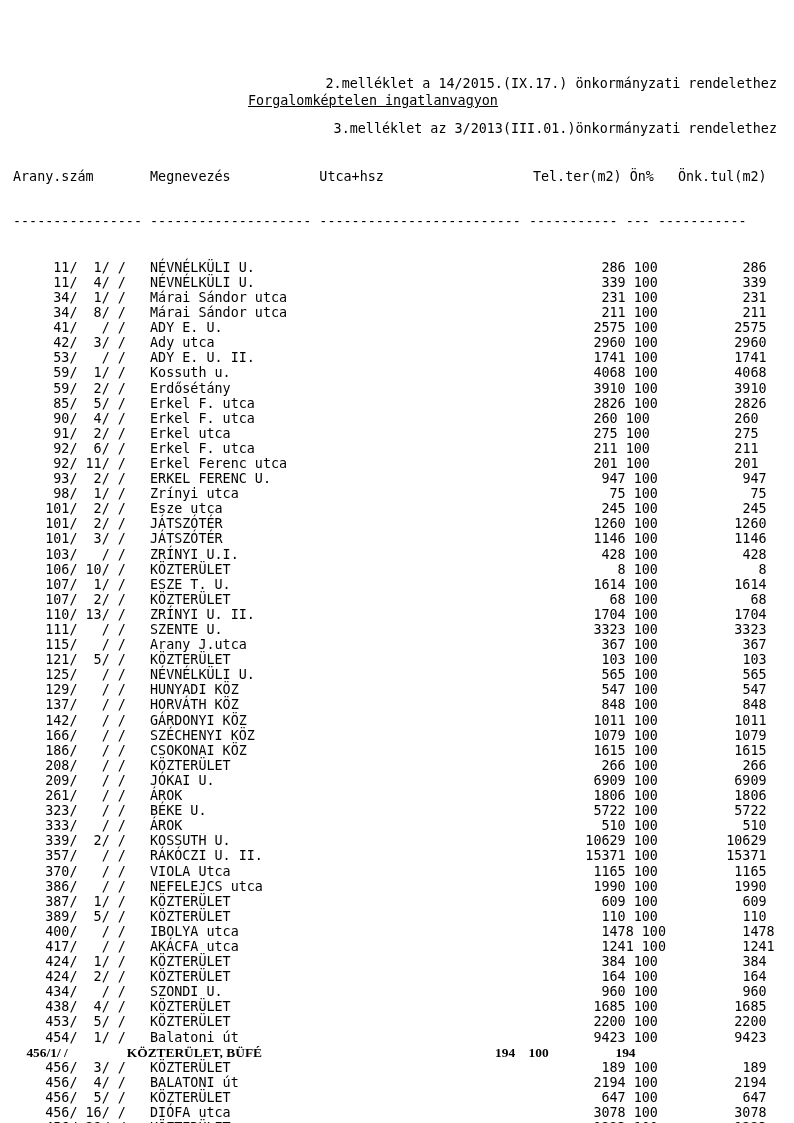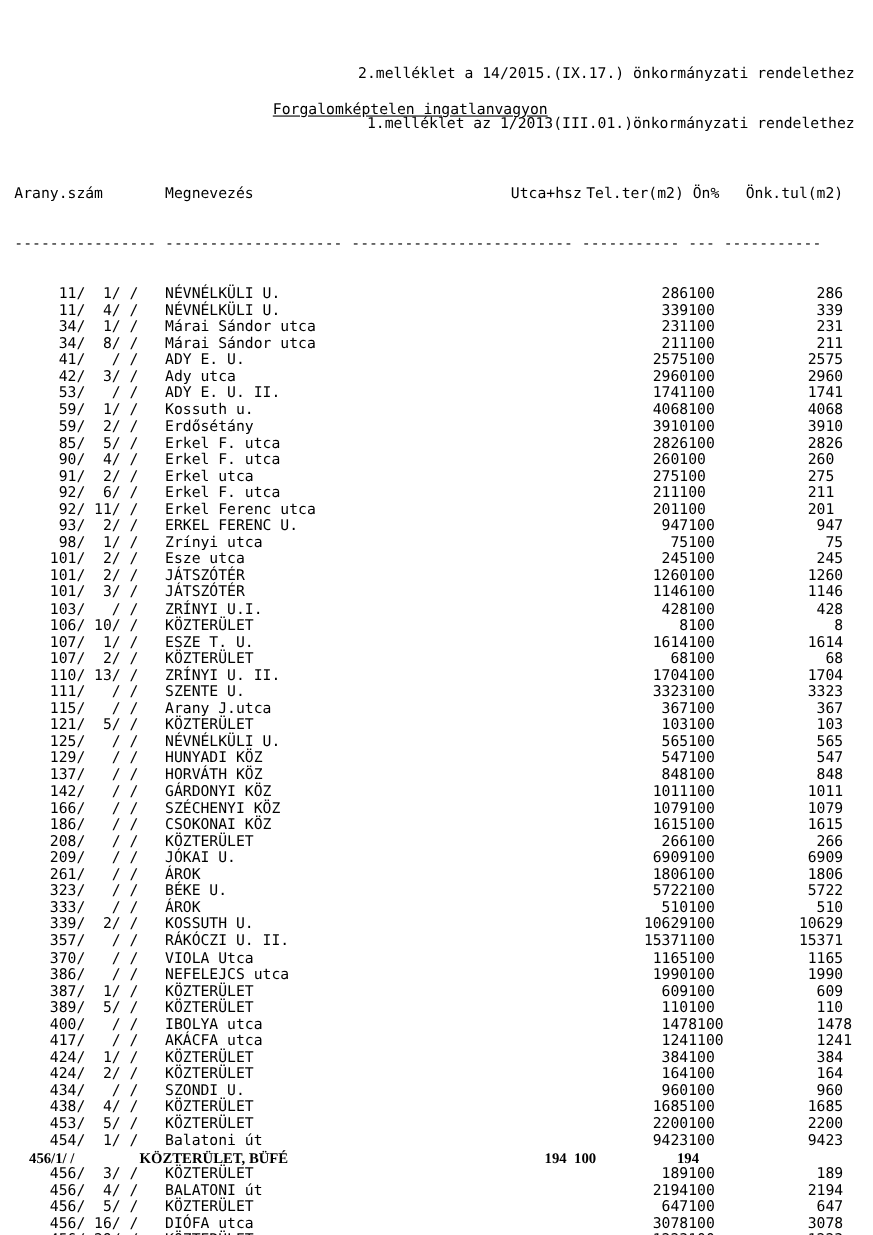--- a/index.html
+++ b/index.html
@@ -7,49 +7,49 @@
     position:relative;
     width:794px;height:1123px;
     background:#ffffff;
     color:#000000;
     font-family:"DejaVu Sans Mono", "Liberation Mono", monospace;
     font-size:13.4px;
     line-height:15.1px;
     overflow:hidden;
   }
   .annex{
-    position:absolute;top:30px;left:0;right:17px;
+    position:absolute;top:46px;left:0;right:17px;
     text-align:right;white-space:pre;
   }
   .doc-title{
     position:absolute;top:93px;left:248px;white-space:pre;text-decoration:underline;
   }
   .table{
     position:absolute;top:139px;left:13px;white-space:pre;
   }
   .line{white-space:pre;}
   .c{display:inline-block;vertical-align:top;white-space:pre;}
   .c-helyr{width:14ch;}
   .g1{width:3ch;}
   .c-name{width:21ch;}
-  .c-utca{width:26ch;text-align:right;}
+  .c-utca{width:26ch;}
   .c-telter{width:12ch;text-align:right;}
-  .c-on{width:4ch;text-align:left;}
+  .c-on{width:4ch;text-align:right;}
   .c-tul{width:11ch;text-align:right;margin-left:20px;}
   .hdr .c-telter,.hdr .c-on,.hdr .c-tul{text-align:center;}
   .bold{font-weight:bold;font-family:Liberation Serif, serif;}
 </style>
 </head>
 <body>
 
 <div class="page">
 
   <div class="annex">
     <div class="line">2.melléklet a 14/2015.(IX.17.) önkormányzati rendelethez</div>
-    <div class="line">1.melléklet az 1/2013(III.01.)önkormányzati rendelethez</div>
+    <div class="line">3.melléklet az 3/2013(III.01.)önkormányzati rendelethez</div>
   </div>
 
   <div class="doc-title">Forgalomképtelen ingatlanvagyon</div>
 
   <div class="table">
     <div class="line hdr"><span class="c c-helyr">Arany.szám</span><span class="c g1"></span><span class="c c-name">Megnevezés</span><span class="c c-utca">Utca+hsz</span><span class="c c-telter">Tel.ter(m2)</span><span class="c c-on">Ön%</span><span class="c c-tul">Önk.tul(m2)</span></div>
     <div class="line">---------------- -------------------- ------------------------- ----------- --- -----------</div>
     <div><div class="line"><span class="c c-helyr">     11/  1/ /</span><span class="c g1"></span><span class="c c-name">NÉVNÉLKÜLI U.</span><span class="c c-utca"></span><span class="c c-telter">286</span><span class="c c-on">100</span><span class="c c-tul">286</span></div><div class="line"><span class="c c-helyr">     11/  4/ /</span><span class="c g1"></span><span class="c c-name">NÉVNÉLKÜLI U.</span><span class="c c-utca"></span><span class="c c-telter">339</span><span class="c c-on">100</span><span class="c c-tul">339</span></div><div class="line"><span class="c c-helyr">     34/  1/ /</span><span class="c g1"></span><span class="c c-name">Márai Sándor utca</span><span class="c c-utca"></span><span class="c c-telter">231</span><span class="c c-on">100</span><span class="c c-tul">231</span></div><div class="line"><span class="c c-helyr">     34/  8/ /</span><span class="c g1"></span><span class="c c-name">Márai Sándor utca</span><span class="c c-utca"></span><span class="c c-telter">211</span><span class="c c-on">100</span><span class="c c-tul">211</span></div><div class="line"><span class="c c-helyr">     41/   / /</span><span class="c g1"></span><span class="c c-name">ADY E. U.</span><span class="c c-utca"></span><span class="c c-telter">2575</span><span class="c c-on">100</span><span class="c c-tul">2575</span></div><div class="line"><span class="c c-helyr">     42/  3/ /</span><span class="c g1"></span><span class="c c-name">Ady utca</span><span class="c c-utca"></span><span class="c c-telter">2960</span><span class="c c-on">100</span><span class="c c-tul">2960</span></div><div class="line"><span class="c c-helyr">     53/   / /</span><span class="c g1"></span><span class="c c-name">ADY E. U. II.</span><span class="c c-utca"></span><span class="c c-telter">1741</span><span class="c c-on">100</span><span class="c c-tul">1741</span></div><div class="line"><span class="c c-helyr">     59/  1/ /</span><span class="c g1"></span><span class="c c-name">Kossuth u.</span><span class="c c-utca"></span><span class="c c-telter">4068</span><span class="c c-on">100</span><span class="c c-tul">4068</span></div><div class="line"><span class="c c-helyr">     59/  2/ /</span><span class="c g1"></span><span class="c c-name">Erdősétány</span><span class="c c-utca"></span><span class="c c-telter">3910</span><span class="c c-on">100</span><span class="c c-tul">3910</span></div><div class="line"><span class="c c-helyr">     85/  5/ /</span><span class="c g1"></span><span class="c c-name">Erkel F. utca</span><span class="c c-utca"></span><span class="c c-telter">2826</span><span class="c c-on">100</span><span class="c c-tul">2826</span></div><div class="line"><span class="c c-helyr">     90/  4/ /</span><span class="c g1"></span><span class="c c-name">Erkel F. utca</span><span class="c c-utca"></span><span class="c c-telter" style="transform: translateX(-1ch);">260</span><span class="c c-on" style="transform: translateX(-1ch);">100</span><span class="c c-tul" style="transform: translateX(-1ch);">260</span></div><div class="line"><span class="c c-helyr">     91/  2/ /</span><span class="c g1"></span><span class="c c-name">Erkel utca</span><span class="c c-utca"></span><span class="c c-telter" style="transform: translateX(-1ch);">275</span><span class="c c-on" style="transform: translateX(-1ch);">100</span><span class="c c-tul" style="transform: translateX(-1ch);">275</span></div><div class="line"><span class="c c-helyr">     92/  6/ /</span><span class="c g1"></span><span class="c c-name">Erkel F. utca</span><span class="c c-utca"></span><span class="c c-telter" style="transform: translateX(-1ch);">211</span><span class="c c-on" style="transform: translateX(-1ch);">100</span><span class="c c-tul" style="transform: translateX(-1ch);">211</span></div><div class="line"><span class="c c-helyr">     92/ 11/ /</span><span class="c g1"></span><span class="c c-name">Erkel Ferenc utca</span><span class="c c-utca"></span><span class="c c-telter" style="transform: translateX(-1ch);">201</span><span class="c c-on" style="transform: translateX(-1ch);">100</span><span class="c c-tul" style="transform: translateX(-1ch);">201</span></div><div class="line"><span class="c c-helyr">     93/  2/ /</span><span class="c g1"></span><span class="c c-name">ERKEL FERENC U.</span><span class="c c-utca"></span><span class="c c-telter">947</span><span class="c c-on">100</span><span class="c c-tul">947</span></div><div class="line"><span class="c c-helyr">     98/  1/ /</span><span class="c g1"></span><span class="c c-name">Zrínyi utca</span><span class="c c-utca"></span><span class="c c-telter">75</span><span class="c c-on">100</span><span class="c c-tul">75</span></div><div class="line"><span class="c c-helyr">    101/  2/ /</span><span class="c g1"></span><span class="c c-name">Esze utca</span><span class="c c-utca"></span><span class="c c-telter">245</span><span class="c c-on">100</span><span class="c c-tul">245</span></div><div class="line"><span class="c c-helyr">    101/  2/ /</span><span class="c g1"></span><span class="c c-name">JÁTSZÓTÉR</span><span class="c c-utca"></span><span class="c c-telter">1260</span><span class="c c-on">100</span><span class="c c-tul">1260</span></div><div class="line"><span class="c c-helyr">    101/  3/ /</span><span class="c g1"></span><span class="c c-name">JÁTSZÓTÉR</span><span class="c c-utca"></span><span class="c c-telter">1146</span><span class="c c-on">100</span><span class="c c-tul">1146</span></div><div class="line"><span class="c c-helyr">    103/   / /</span><span class="c g1"></span><span class="c c-name">ZRÍNYI U.I.</span><span class="c c-utca"></span><span class="c c-telter">428</span><span class="c c-on">100</span><span class="c c-tul">428</span></div><div class="line"><span class="c c-helyr">    106/ 10/ /</span><span class="c g1"></span><span class="c c-name">KÖZTERÜLET</span><span class="c c-utca"></span><span class="c c-telter">8</span><span class="c c-on">100</span><span class="c c-tul">8</span></div><div class="line"><span class="c c-helyr">    107/  1/ /</span><span class="c g1"></span><span class="c c-name">ESZE T. U.</span><span class="c c-utca"></span><span class="c c-telter">1614</span><span class="c c-on">100</span><span class="c c-tul">1614</span></div><div class="line"><span class="c c-helyr">    107/  2/ /</span><span class="c g1"></span><span class="c c-name">KÖZTERÜLET</span><span class="c c-utca"></span><span class="c c-telter">68</span><span class="c c-on">100</span><span class="c c-tul">68</span></div><div class="line"><span class="c c-helyr">    110/ 13/ /</span><span class="c g1"></span><span class="c c-name">ZRÍNYI U. II.</span><span class="c c-utca"></span><span class="c c-telter">1704</span><span class="c c-on">100</span><span class="c c-tul">1704</span></div><div class="line"><span class="c c-helyr">    111/   / /</span><span class="c g1"></span><span class="c c-name">SZENTE U.</span><span class="c c-utca"></span><span class="c c-telter">3323</span><span class="c c-on">100</span><span class="c c-tul">3323</span></div><div class="line"><span class="c c-helyr">    115/   / /</span><span class="c g1"></span><span class="c c-name">Arany J.utca</span><span class="c c-utca"></span><span class="c c-telter">367</span><span class="c c-on">100</span><span class="c c-tul">367</span></div><div class="line"><span class="c c-helyr">    121/  5/ /</span><span class="c g1"></span><span class="c c-name">KÖZTERÜLET</span><span class="c c-utca"></span><span class="c c-telter">103</span><span class="c c-on">100</span><span class="c c-tul">103</span></div><div class="line"><span class="c c-helyr">    125/   / /</span><span class="c g1"></span><span class="c c-name">NÉVNÉLKÜLI U.</span><span class="c c-utca"></span><span class="c c-telter">565</span><span class="c c-on">100</span><span class="c c-tul">565</span></div><div class="line"><span class="c c-helyr">    129/   / /</span><span class="c g1"></span><span class="c c-name">HUNYADI KÖZ</span><span class="c c-utca"></span><span class="c c-telter">547</span><span class="c c-on">100</span><span class="c c-tul">547</span></div><div class="line"><span class="c c-helyr">    137/   / /</span><span class="c g1"></span><span class="c c-name">HORVÁTH KÖZ</span><span class="c c-utca"></span><span class="c c-telter">848</span><span class="c c-on">100</span><span class="c c-tul">848</span></div><div class="line"><span class="c c-helyr">    142/   / /</span><span class="c g1"></span><span class="c c-name">GÁRDONYI KÖZ</span><span class="c c-utca"></span><span class="c c-telter">1011</span><span class="c c-on">100</span><span class="c c-tul">1011</span></div><div class="line"><span class="c c-helyr">    166/   / /</span><span class="c g1"></span><span class="c c-name">SZÉCHENYI KÖZ</span><span class="c c-utca"></span><span class="c c-telter">1079</span><span class="c c-on">100</span><span class="c c-tul">1079</span></div><div class="line"><span class="c c-helyr">    186/   / /</span><span class="c g1"></span><span class="c c-name">CSOKONAI KÖZ</span><span class="c c-utca"></span><span class="c c-telter">1615</span><span class="c c-on">100</span><span class="c c-tul">1615</span></div><div class="line"><span class="c c-helyr">    208/   / /</span><span class="c g1"></span><span class="c c-name">KÖZTERÜLET</span><span class="c c-utca"></span><span class="c c-telter">266</span><span class="c c-on">100</span><span class="c c-tul">266</span></div><div class="line"><span class="c c-helyr">    209/   / /</span><span class="c g1"></span><span class="c c-name">JÓKAI U.</span><span class="c c-utca"></span><span class="c c-telter">6909</span><span class="c c-on">100</span><span class="c c-tul">6909</span></div><div class="line"><span class="c c-helyr">    261/   / /</span><span class="c g1"></span><span class="c c-name">ÁROK</span><span class="c c-utca"></span><span class="c c-telter">1806</span><span class="c c-on">100</span><span class="c c-tul">1806</span></div><div class="line"><span class="c c-helyr">    323/   / /</span><span class="c g1"></span><span class="c c-name">BÉKE U.</span><span class="c c-utca"></span><span class="c c-telter">5722</span><span class="c c-on">100</span><span class="c c-tul">5722</span></div><div class="line"><span class="c c-helyr">    333/   / /</span><span class="c g1"></span><span class="c c-name">ÁROK</span><span class="c c-utca"></span><span class="c c-telter">510</span><span class="c c-on">100</span><span class="c c-tul">510</span></div><div class="line"><span class="c c-helyr">    339/  2/ /</span><span class="c g1"></span><span class="c c-name">KOSSUTH U.</span><span class="c c-utca"></span><span class="c c-telter">10629</span><span class="c c-on">100</span><span class="c c-tul">10629</span></div><div class="line"><span class="c c-helyr">    357/   / /</span><span class="c g1"></span><span class="c c-name">RÁKÓCZI U. II.</span><span class="c c-utca"></span><span class="c c-telter">15371</span><span class="c c-on">100</span><span class="c c-tul">15371</span></div><div class="line"><span class="c c-helyr">    370/   / /</span><span class="c g1"></span><span class="c c-name">VIOLA Utca</span><span class="c c-utca"></span><span class="c c-telter">1165</span><span class="c c-on">100</span><span class="c c-tul">1165</span></div><div class="line"><span class="c c-helyr">    386/   / /</span><span class="c g1"></span><span class="c c-name">NEFELEJCS utca</span><span class="c c-utca"></span><span class="c c-telter">1990</span><span class="c c-on">100</span><span class="c c-tul">1990</span></div><div class="line"><span class="c c-helyr">    387/  1/ /</span><span class="c g1"></span><span class="c c-name">KÖZTERÜLET</span><span class="c c-utca"></span><span class="c c-telter">609</span><span class="c c-on">100</span><span class="c c-tul">609</span></div><div class="line"><span class="c c-helyr">    389/  5/ /</span><span class="c g1"></span><span class="c c-name">KÖZTERÜLET</span><span class="c c-utca"></span><span class="c c-telter">110</span><span class="c c-on">100</span><span class="c c-tul">110</span></div><div class="line"><span class="c c-helyr">    400/   / /</span><span class="c g1"></span><span class="c c-name">IBOLYA utca</span><span class="c c-utca"></span><span class="c c-telter" style="transform: translateX(1ch);">1478</span><span class="c c-on" style="transform: translateX(1ch);">100</span><span class="c c-tul" style="transform: translateX(1ch);">1478</span></div><div class="line"><span class="c c-helyr">    417/   / /</span><span class="c g1"></span><span class="c c-name">AKÁCFA utca</span><span class="c c-utca"></span><span class="c c-telter" style="transform: translateX(1ch);">1241</span><span class="c c-on" style="transform: translateX(1ch);">100</span><span class="c c-tul" style="transform: translateX(1ch);">1241</span></div><div class="line"><span class="c c-helyr">    424/  1/ /</span><span class="c g1"></span><span class="c c-name">KÖZTERÜLET</span><span class="c c-utca"></span><span class="c c-telter">384</span><span class="c c-on">100</span><span class="c c-tul">384</span></div><div class="line"><span class="c c-helyr">    424/  2/ /</span><span class="c g1"></span><span class="c c-name">KÖZTERÜLET</span><span class="c c-utca"></span><span class="c c-telter">164</span><span class="c c-on">100</span><span class="c c-tul">164</span></div><div class="line"><span class="c c-helyr">    434/   / /</span><span class="c g1"></span><span class="c c-name">SZONDI U.</span><span class="c c-utca"></span><span class="c c-telter">960</span><span class="c c-on">100</span><span class="c c-tul">960</span></div><div class="line"><span class="c c-helyr">    438/  4/ /</span><span class="c g1"></span><span class="c c-name">KÖZTERÜLET</span><span class="c c-utca"></span><span class="c c-telter">1685</span><span class="c c-on">100</span><span class="c c-tul">1685</span></div><div class="line"><span class="c c-helyr">    453/  5/ /</span><span class="c g1"></span><span class="c c-name">KÖZTERÜLET</span><span class="c c-utca"></span><span class="c c-telter">2200</span><span class="c c-on">100</span><span class="c c-tul">2200</span></div><div class="line"><span class="c c-helyr">    454/  1/ /</span><span class="c g1"></span><span class="c c-name">Balatoni út</span><span class="c c-utca"></span><span class="c c-telter">9423</span><span class="c c-on">100</span><span class="c c-tul">9423</span></div><div class="line bold"><span class="c c-helyr">    456/1/ /</span><span class="c g1"></span><span class="c c-name">KÖZTERÜLET, BÜFÉ</span><span class="c c-utca"></span><span class="c c-telter" style="transform: translateX(-1ch);">194</span><span class="c c-on">100</span><span class="c c-tul" style="transform: translateX(-1ch);">194</span></div><div class="line"><span class="c c-helyr">    456/  3/ /</span><span class="c g1"></span><span class="c c-name">KÖZTERÜLET</span><span class="c c-utca"></span><span class="c c-telter">189</span><span class="c c-on">100</span><span class="c c-tul">189</span></div><div class="line"><span class="c c-helyr">    456/  4/ /</span><span class="c g1"></span><span class="c c-name">BALATONI út</span><span class="c c-utca"></span><span class="c c-telter">2194</span><span class="c c-on">100</span><span class="c c-tul">2194</span></div><div class="line"><span class="c c-helyr">    456/  5/ /</span><span class="c g1"></span><span class="c c-name">KÖZTERÜLET</span><span class="c c-utca"></span><span class="c c-telter">647</span><span class="c c-on">100</span><span class="c c-tul">647</span></div><div class="line"><span class="c c-helyr">    456/ 16/ /</span><span class="c g1"></span><span class="c c-name">DIÓFA utca</span><span class="c c-utca"></span><span class="c c-telter">3078</span><span class="c c-on">100</span><span class="c c-tul">3078</span></div><div class="line"><span class="c c-helyr">    456/ 29/ /</span><span class="c g1"></span><span class="c c-name">KÖZTERÜLET</span><span class="c c-utca"></span><span class="c c-telter">1223</span><span class="c c-on">100</span><span class="c c-tul">1223</span></div></div>
   </div>
 

